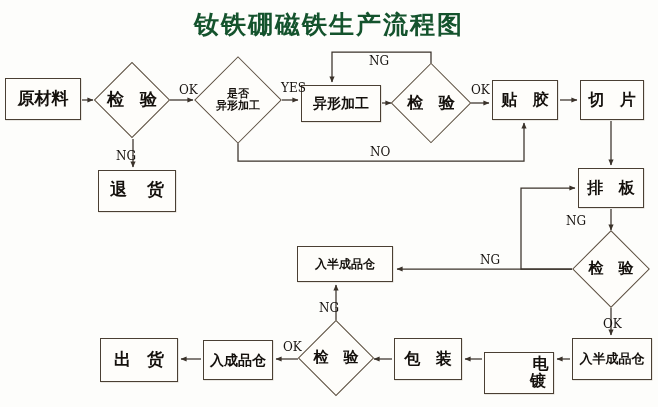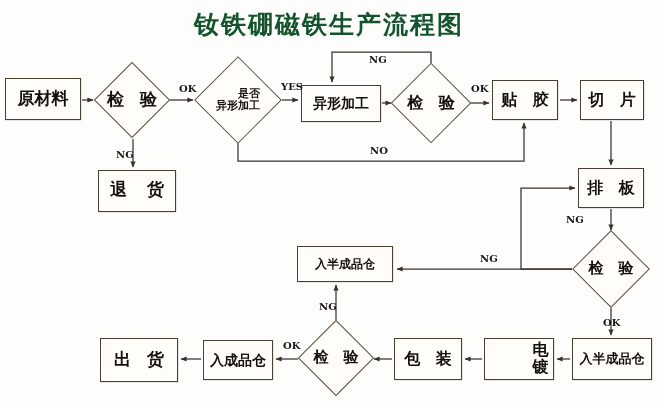--- a/index.html
+++ b/index.html
@@ -13,21 +13,21 @@
   .title{
     position:absolute;left:0;top:8px;width:658px;text-align:center;
     font-family:"DejaVu Serif","Liberation Serif",serif;
     font-size:25px;font-weight:bold;color:#14532d;letter-spacing:2px;
     white-space:nowrap;
   }
 
   .node{
     position:absolute;box-sizing:border-box;
     display:flex;align-items:center;justify-content:center;
-    text-align:right;color:#14100c;
+    text-align:center;color:#14100c;
     font-family:"DejaVu Serif","Liberation Serif",serif;
     font-weight:bold;line-height:1.05;
   }
   .box{
     border:1.5px solid #4a3f33;
     background:#fefdfa;
     box-shadow:0.5px 0.5px 0 rgba(120,105,85,0.30);
   }
   .box .txt{padding:0 2px;}
 
@@ -36,21 +36,21 @@
     position:absolute;left:50%;top:50%;
     transform:translate(-50%,-50%) rotate(45deg);
     border:1.2px solid #5a4d3e;
     background:#fefdfa;
   }
   .dia .txt{position:relative;z-index:2;}
 
   .edgelabel{
     position:absolute;color:#171310;
     font-family:"DejaVu Serif","Liberation Serif",serif;
-    font-weight:bold;font-size:10px;letter-spacing:0px;
+    font-weight:normal;font-size:12px;letter-spacing:0px;
     white-space:nowrap;line-height:1;
   }
   .spaced{letter-spacing:5px;text-indent:5px;}
 </style>
 </head>
 <body>
 
 <svg id="chart" viewBox="0 0 658 407" xmlns="http://www.w3.org/2000/svg">
   <defs>
     <marker id="ar" markerWidth="7" markerHeight="7" refX="5.6" refY="2.6" orient="auto" markerUnits="userSpaceOnUse">
@@ -145,21 +145,21 @@
 
 <div class="node dia" style="left:574px;top:232px;width:74px;height:74px;font-size:15px;">
   <span class="rot" style="width:53px;height:53px;"></span>
   <span class="txt spaced">检 验</span>
 </div>
 
 <div class="node box" style="left:572px;top:338px;width:80px;height:42px;font-size:13px;">
   <span class="txt">入半成品仓</span>
 </div>
 
-<div class="node box" style="left:484px;top:338px;width:70px;height:42px;font-size:16px;padding-left:43px;">
+<div class="node box" style="left:484px;top:352px;width:70px;height:42px;font-size:16px;padding-left:43px;">
   <span class="txt spaced">电 镀</span>
 </div>
 
 <div class="node box" style="left:394px;top:338px;width:68px;height:42px;font-size:16px;">
   <span class="txt spaced">包 装</span>
 </div>
 
 <div class="node dia" style="left:300px;top:322px;width:72px;height:72px;font-size:15px;">
   <span class="rot" style="width:52px;height:52px;"></span>
   <span class="txt spaced">检 验</span>

